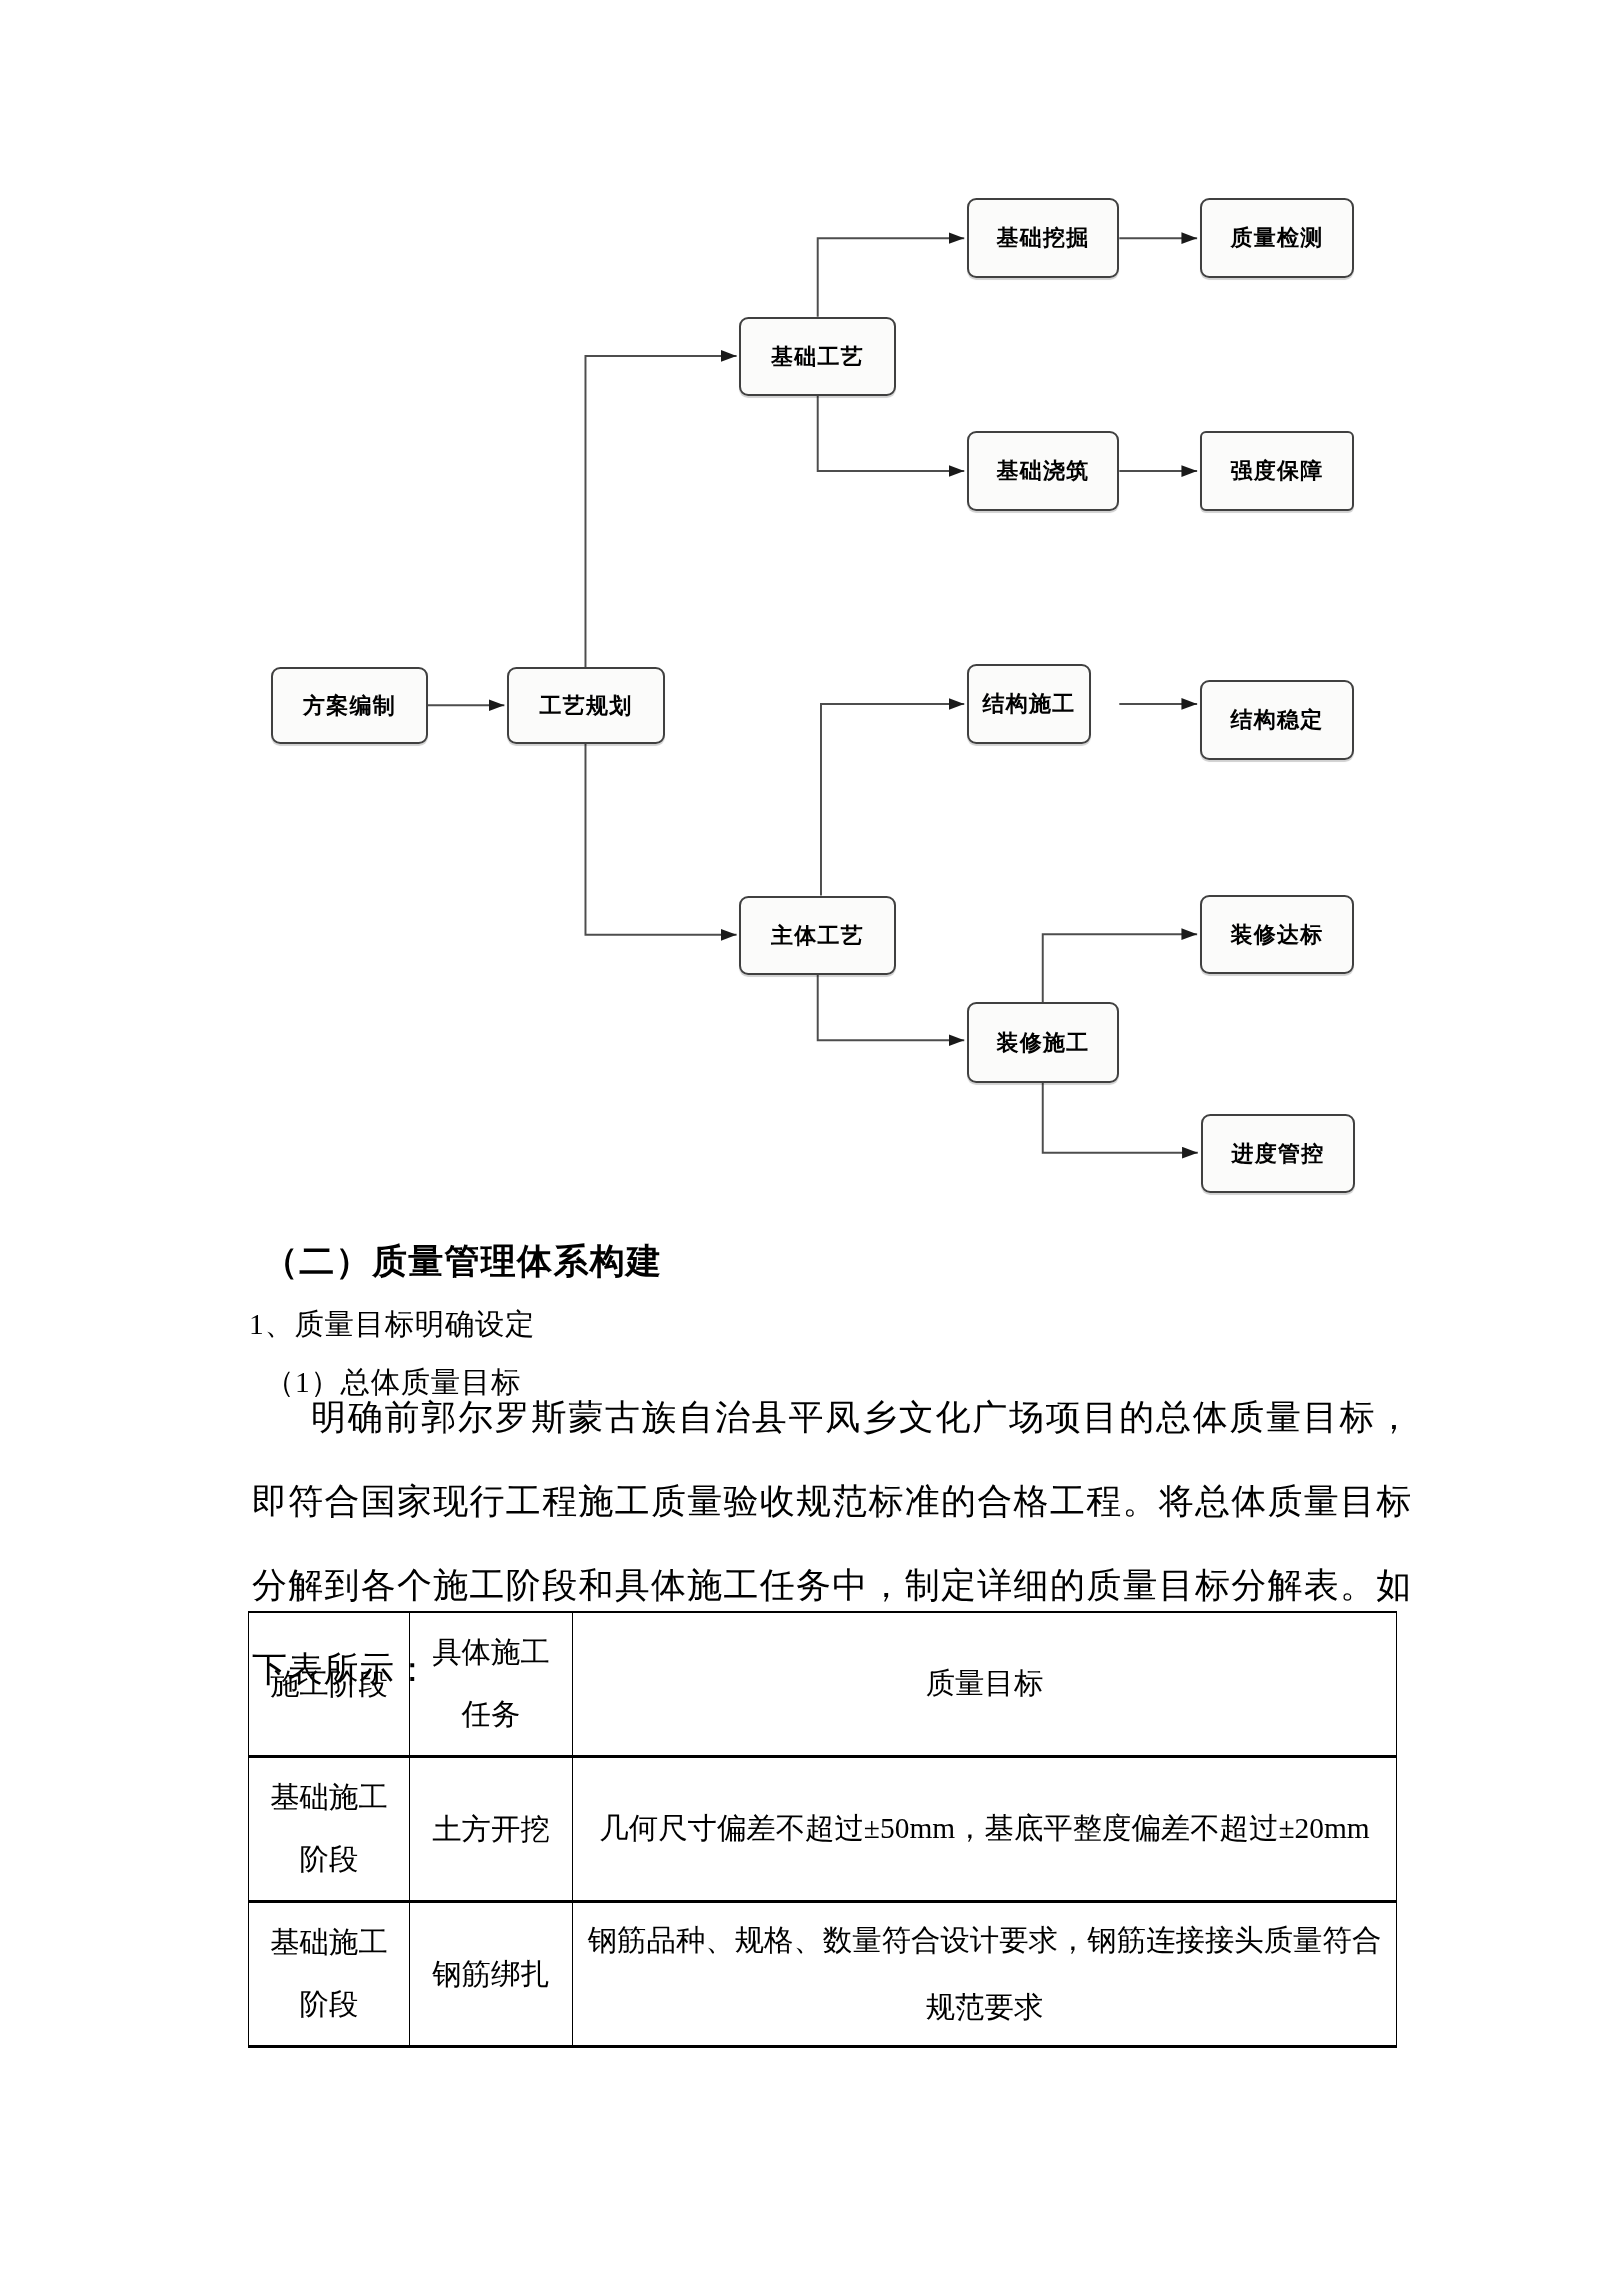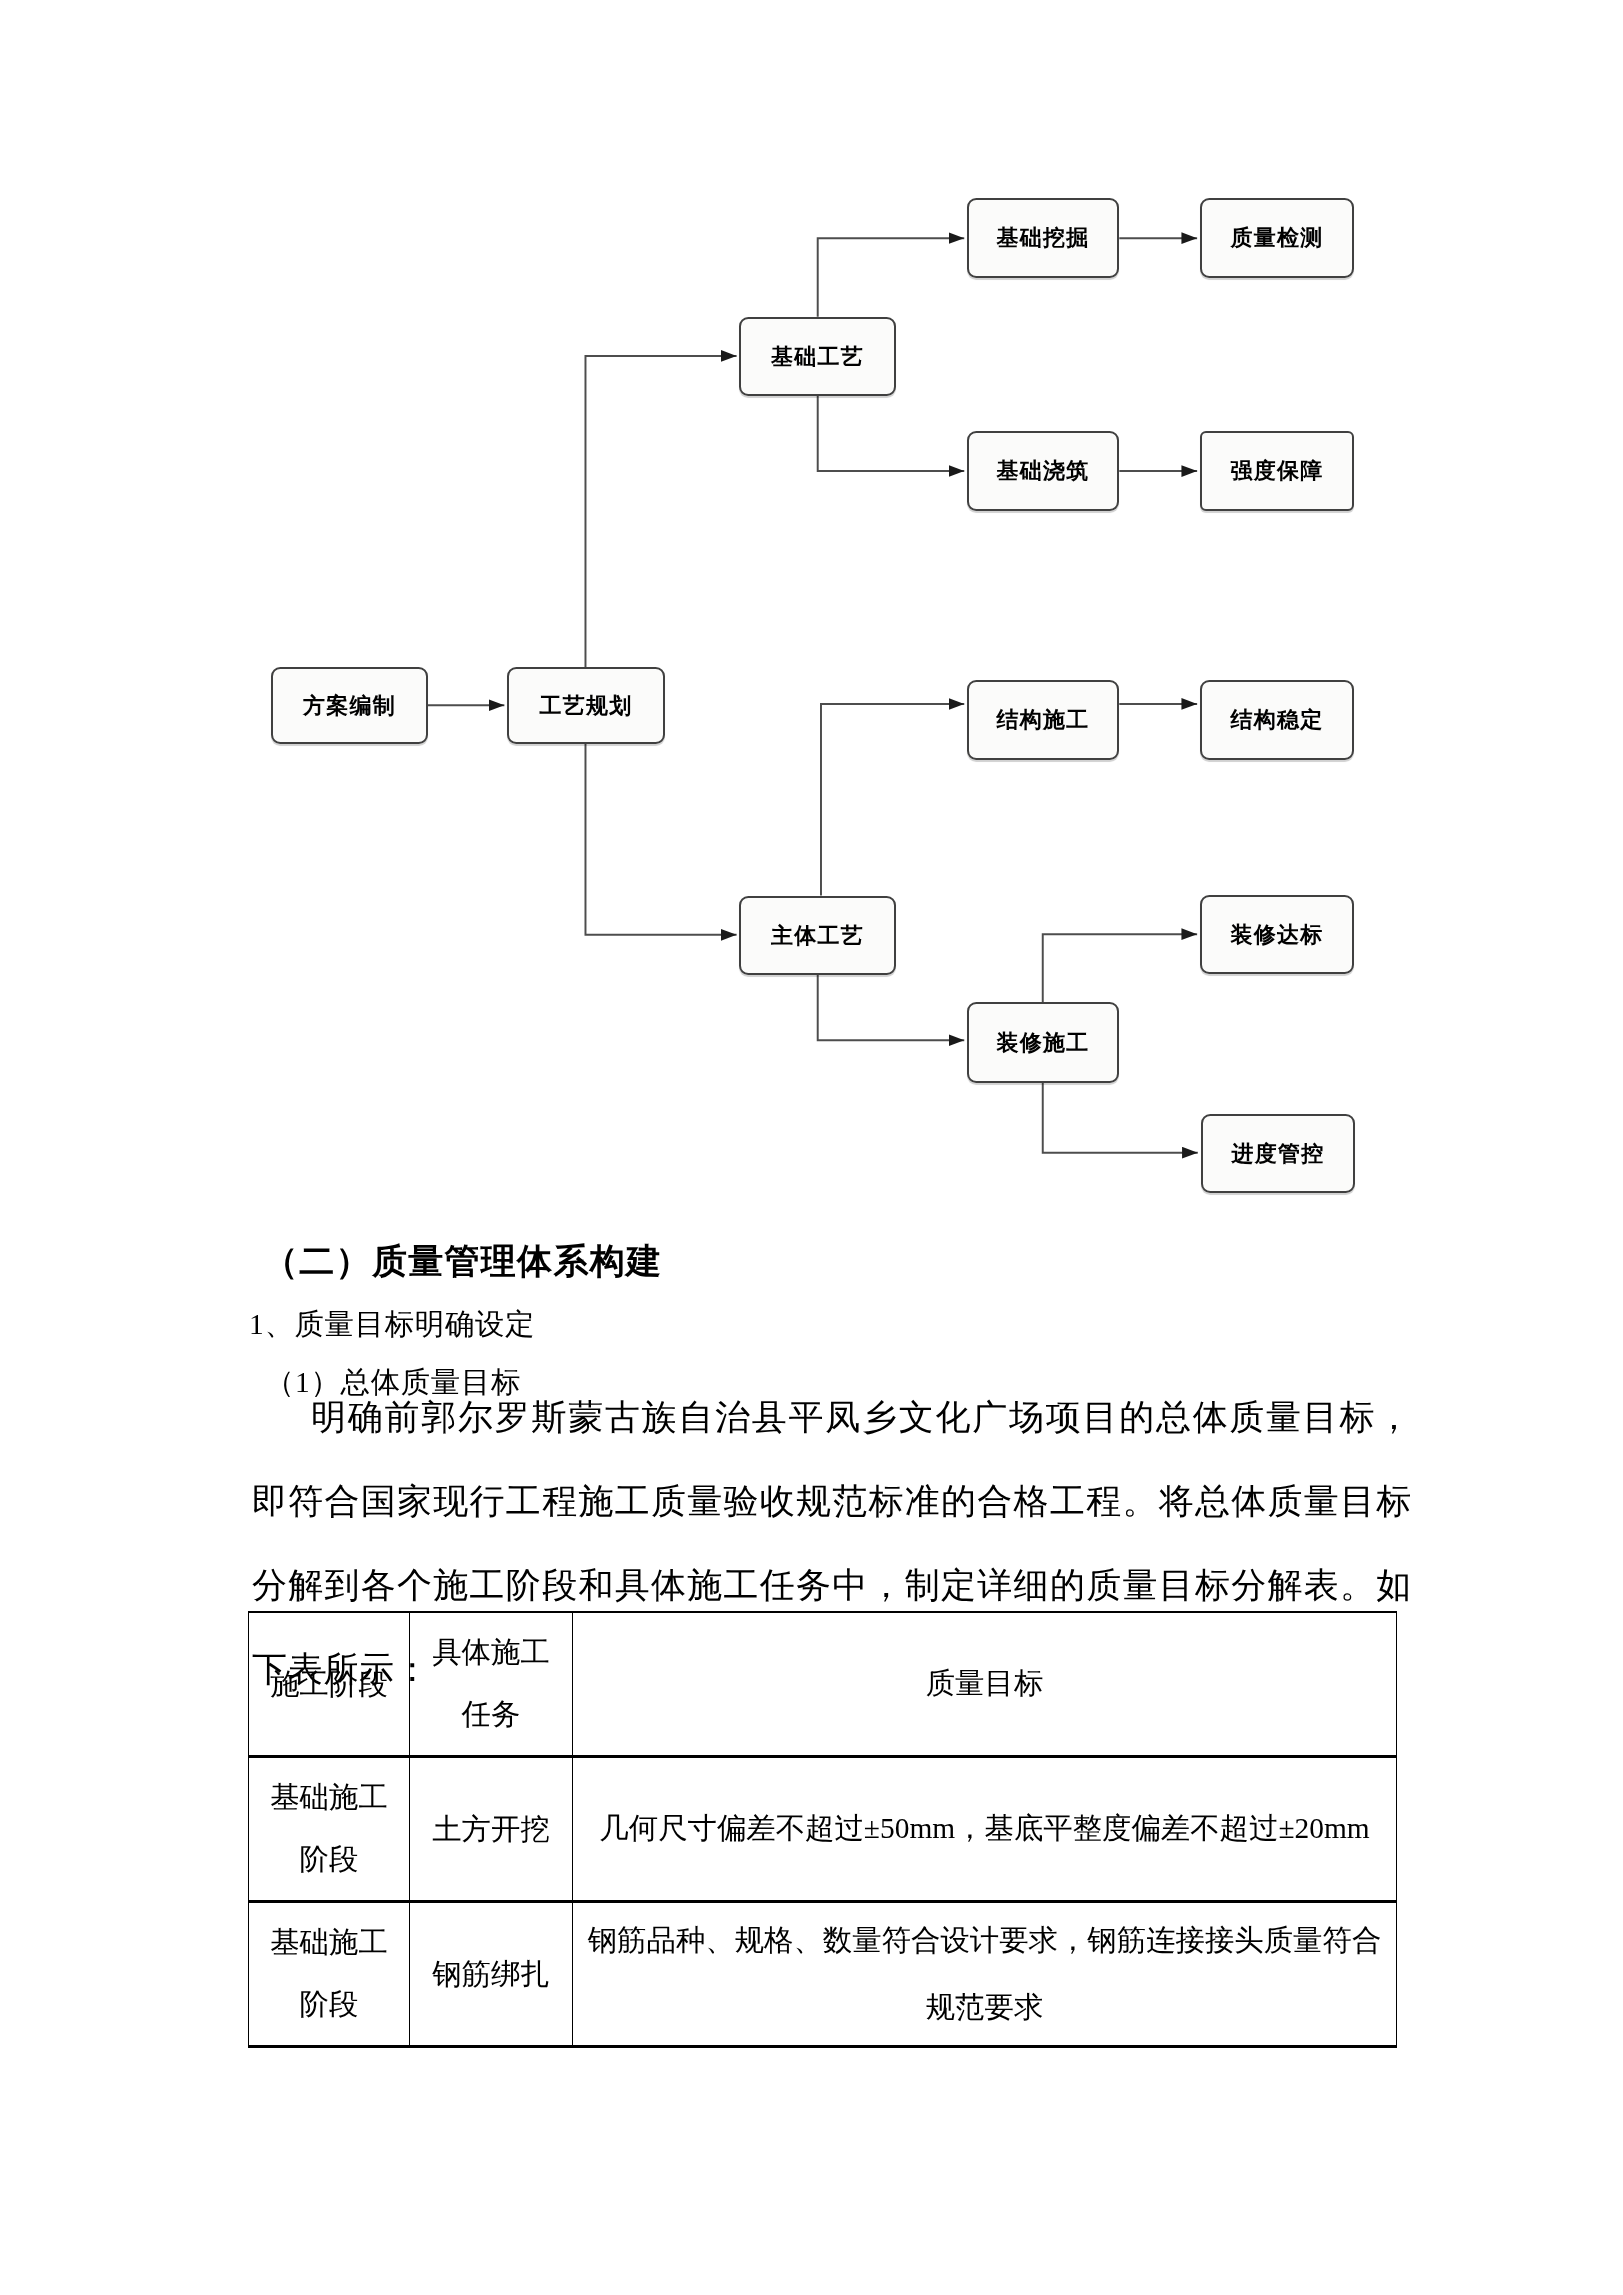--- a/index.html
+++ b/index.html
@@ -108,21 +108,21 @@
       </g>
     </svg>
 
     <div class="fc-box" style="left:271px;  top:667px; width:157px; height:77px;">方案编制</div>
     <div class="fc-box" style="left:507px;  top:667px; width:158px; height:77px;">工艺规划</div>
     <div class="fc-box" style="left:739px; top:317px;  width:157px; height:79px;">基础工艺</div>
     <div class="fc-box" style="left:967px; top:198px;  width:152px; height:80px;">基础挖掘</div>
     <div class="fc-box" style="left:1200px; top:198px;  width:154px; height:80px;">质量检测</div>
     <div class="fc-box" style="left:967px; top:431px;  width:152px; height:80px;">基础浇筑</div>
     <div class="fc-box" style="left:1200px; top:431px;  width:154px; height:80px;border-radius:6px;">强度保障</div>
-    <div class="fc-box" style="left:967px; top:680px; width:152px; height:80px;">结构施工</div>
+    <div class="fc-box" style="left:967px; top:664px; width:124px; height:80px;">结构施工</div>
     <div class="fc-box" style="left:1200px; top:664px; width:154px; height:80px;margin-top:16px;">结构稳定</div>
     <div class="fc-box" style="left:739px; top:896px; width:157px; height:79px;">主体工艺</div>
     <div class="fc-box" style="left:1200px; top:895px; width:154px; height:79px;">装修达标</div>
     <div class="fc-box" style="left:967px; top:1002px; width:152px; height:81px;">装修施工</div>
     <div class="fc-box" style="left:1201px; top:1114px; width:154px; height:79px;">进度管控</div>
   </div>
 
   <div class="h-main">（二）质量管理体系构建</div>
 
   <div class="h-sub1">1、质量目标明确设定</div>

